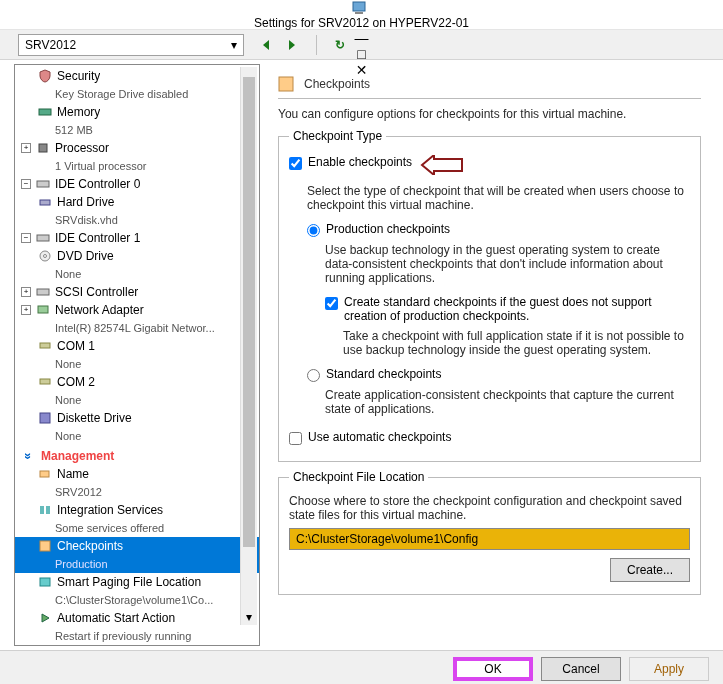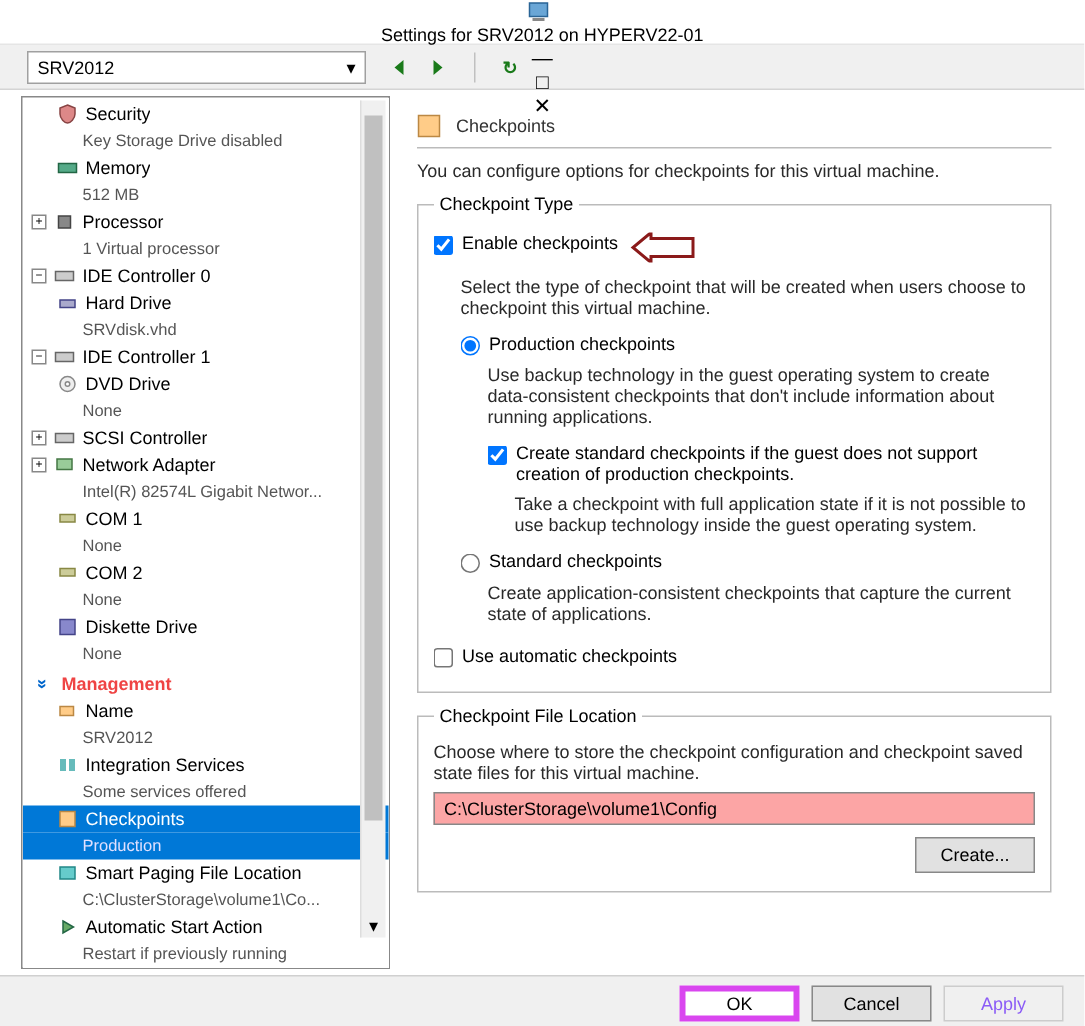--- a/index.html
+++ b/index.html
@@ -32,24 +32,24 @@
 .content-header .label { font-weight: normal; color: #333; }
 .content-hr { height: 1px; background: #bbb; margin: 2px 0 8px; }
 fieldset { border: 1px solid #bbb; padding: 8px 10px 12px; margin: 8px 0; }
 legend { padding: 0 4px; }
 .row { display: flex; align-items: flex-start; margin: 4px 0; }
 .row .ind1 { margin-left: 18px; }
 .row .ind2 { margin-left: 36px; }
 .row .ind3 { margin-left: 54px; }
 .cbx, .rad { margin: 2px 6px 0 0; }
 .desc { color: #2a2a2a; margin: 2px 0 6px; }
-.path-box { width: 100%; border: 1px solid #888; height: 22px; padding: 2px 6px; background: #fca5a5; }
+.path-box { width: 100%; border: 1px solid #888; height: 22px; padding: 2px 6px; background: #eab308; }
 .btn { border: 1px solid #888; background: #e1e1e1; height: 24px; padding: 0 14px; min-width: 80px; }
 .btn.default { border: 4px solid #d946ef; background:#fff; }
-.btn.disabled { color: #8b5cf6; border-color: #ccc; background: #f0f0f0; }
+.btn.disabled { color: #a16207; border-color: #ccc; background: #f0f0f0; }
 .footer { display: flex; justify-content: flex-end; gap: 8px; padding: 6px 14px 10px; border-top: 1px solid #d0d0d0; background:#f0f0f0; }
 .arrow-callout { color: #8b1a1a; }
 .scrollbar{ position:absolute; top:2px; right:2px; bottom:20px; width:17px; background:#f0f0f0; border-left:1px solid #ddd;}
 .scrollbar .thumb{ position:absolute; left:2px; right:2px; top:10px; height:470px; background:#c0c0c0;}
 .scrollbar .downbtn{position:absolute; left:0;right:0;bottom:0;height:17px;display:flex;align-items:center;justify-content:center;}
 </style>
 </head>
 <body>
 
 <div class="titlebar">

